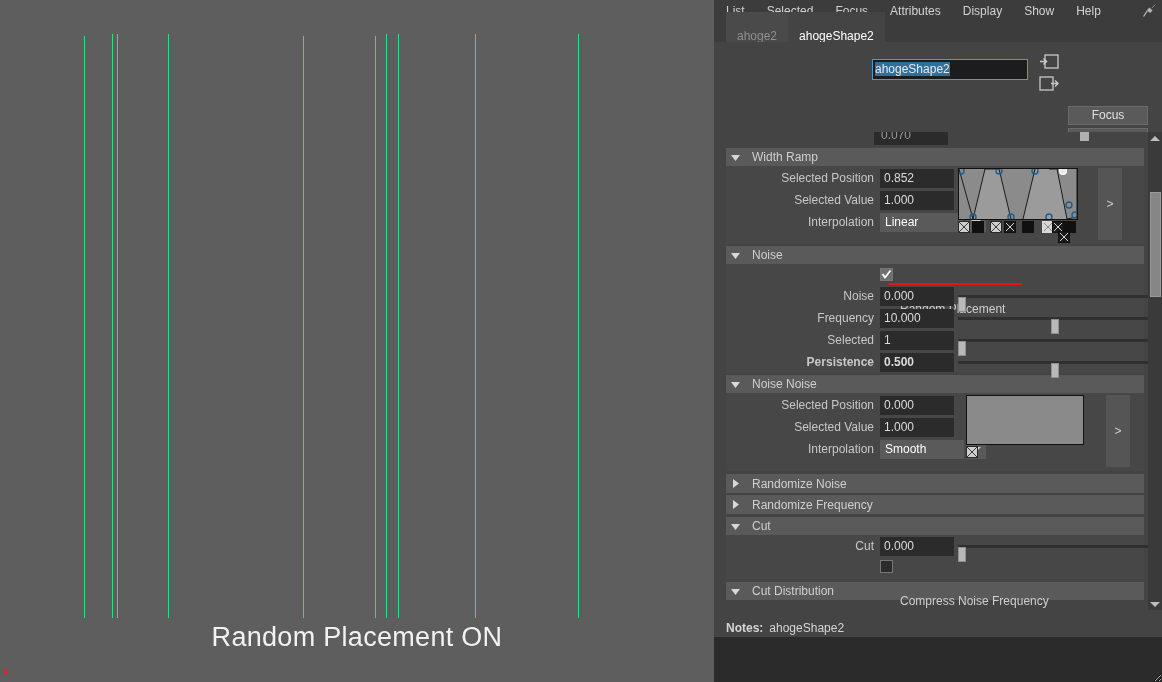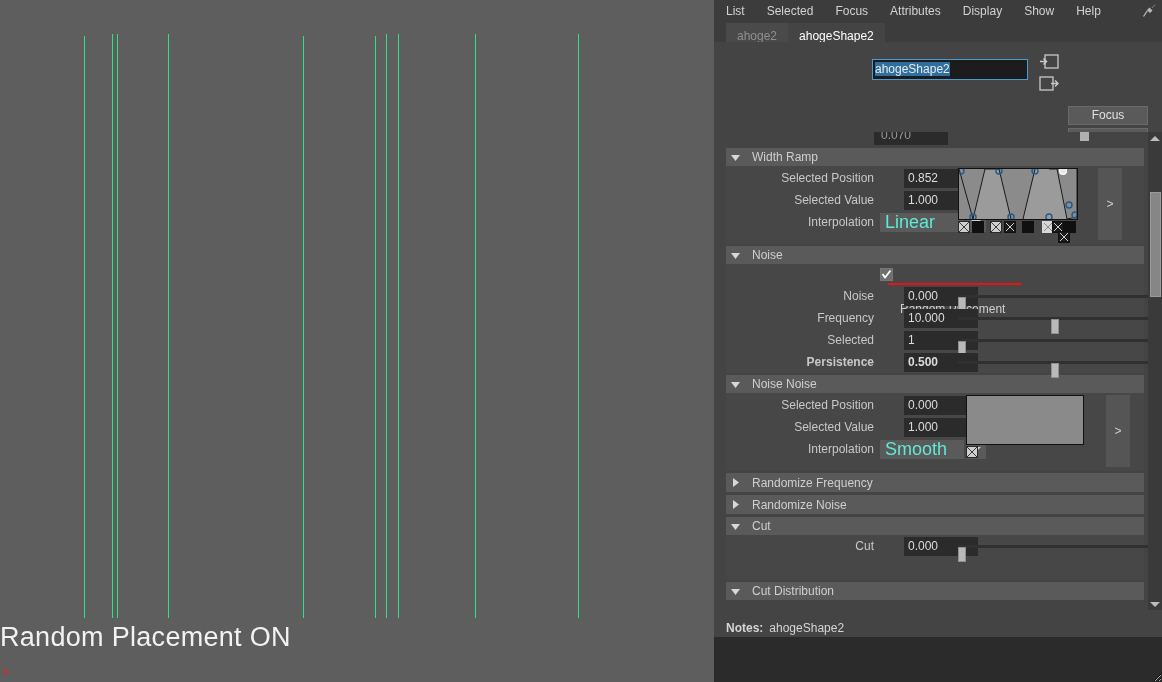--- a/index.html
+++ b/index.html
@@ -15,21 +15,21 @@
   
   #viewport {
     position: absolute; left: 0; top: 0; width: 714px; height: 682px;
     background: #5e5e5e; overflow: hidden;
   }
   .hair {
     position: absolute; width: 1px; background: #2fe08a;
   }
   #viewport-caption {
     position: absolute; left: 0; top: 622px; width: 714px;
-    color: #f2f2f2;
+    text-align: center; color: #f2f2f2;
     font-size: 27px; letter-spacing: .3px;
     font-family: "Liberation Sans", sans-serif;
   }
   #axis-x-marker {
     position: absolute; left: 3px; top: 666px;
     color: #e02424; font-size: 9px; font-weight: bold;
   }
 
   
   #panel {
@@ -49,21 +49,21 @@
   #pin-icon {
     position: absolute; right: 4px; top: 2px; width: 17px; height: 17px;
   }
 
   
   #tabstrip {
     height: 21px; background: #3c3c3c; position: relative;
     display: flex; align-items: flex-end; padding-left: 12px;
   }
   .tab {
-    height: 19px; line-height: 19px; padding: 4px 11px;
+    height: 19px; line-height: 19px; padding: 15px 11px;
     font-size: 12px; cursor: default; white-space: nowrap;
   }
   .tab.inactive { background: #4a4a4a; color: #8f8f8f; }
   .tab.active { background: #444444; color: #ffffff; }
 
   
   #namebar { position: relative; height: 68px; background: #444444; }
   #name-label {
     position: absolute; left: 80px; top: 22px; width: 160px;
     text-align: right; color: #c8c8c8; font-size: 12px;
@@ -128,34 +128,34 @@
     position: relative; height: 21px; margin-bottom: 1px;
   }
   .alabel {
     position: absolute; left: 0; top: 0; width: 148px; height: 19px;
     text-align: right; color: #c8c8c8; font-size: 12px; line-height: 19px;
     white-space: nowrap;
   }
   .afield {
     position: absolute; left: 154px; top: 0; width: 70px; height: 19px;
     background: #2b2b2b; color: #dcdcdc; font-size: 12px;
-    padding-left: 4px; line-height: 19px; border: none; margin-left: 24px;
+    padding-left: 4px; line-height: 19px; border: none;
   }
   .afield.wide { width: 74px; }
   .slider-track {
     position: absolute; left: 232px; top: 8px; width: 194px; height: 3px;
     background: #303030;
   }
   .slider-handle {
     position: absolute; top: 2px; width: 8px; height: 15px;
     background: #b9b9b9; border: 1px solid #8f8f8f;
   }
   .adrop {
     position: absolute; left: 154px; top: 0; width: 84px; height: 19px;
-    background: #5a5a5a; color: #5eead4; font-size: 18px;
+    background: #5a5a5a; color: #ffffff; font-size: 12px;
     padding-left: 5px; line-height: 19px;
   }
   .adrop-btn {
     position: absolute; left: 240px; top: 0; width: 20px; height: 19px;
     background: #5a5a5a; display: flex; align-items: center; justify-content: center;
   }
 
   
   .cbrow { position: relative; height: 20px; margin-bottom: 1px; }
   .cbox {
@@ -479,54 +479,58 @@
               <svg width="12" height="12">
                   <rect x="1" y="1" width="10" height="10" fill="#cfcfcf"></rect>
                   <path d="M1 1 L11 11 M11 1 L1 11" stroke="#3a3a3a"></path>
                 </svg>
             </span>
           </div>
         </div>
         <div class="ramp-more" style="left:380px;">&gt;</div>
       </div>
 
+      <div class="sec-header" style="height:19px; margin-top:3px;">
+        <span class="arrow">
+          <svg width="11" height="11" viewBox="0 0 11 11">
+              <path d="M3 1 L3 10 L9 5.5 Z" fill="#d8d8d8"></path>
+            </svg>
+        </span>
+        <span class="sec-title">Randomize Noise</span>
+      </div>
+
       <div class="sec-header" style="height:19px;">
         <span class="arrow">
           <svg width="11" height="11" viewBox="0 0 11 11">
               <path d="M3 1 L3 10 L9 5.5 Z" fill="#d8d8d8"></path>
             </svg>
         </span>
         <span class="sec-title">Randomize Frequency</span>
-      </div>
-
-      <div class="sec-header" style="height:19px; margin-top:3px;">
-        <span class="arrow">
-          <svg width="11" height="11" viewBox="0 0 11 11">
-              <path d="M3 1 L3 10 L9 5.5 Z" fill="#d8d8d8"></path>
-            </svg>
-        </span>
-        <span class="sec-title">Randomize Noise</span>
       </div>
 
       <div class="sec-header" style="margin-top:3px;">
         <span class="arrow">
           <svg width="11" height="11" viewBox="0 0 11 11">
               <path d="M1 3 L10 3 L5.5 9 Z" fill="#d8d8d8"></path>
             </svg>
         </span>
         <span class="sec-title">Cut</span>
       </div>
       <div class="sec-body" style="position:relative; height:44px;">
         <div class="arow" style="position:absolute; left:0; top:2px; width:100%;">
           <div class="alabel">Cut</div>
           <div class="afield wide">0.000</div>
           <div class="slider-track">
             <div class="slider-handle" style="left:0px;"></div>
           </div>
         </div>
+        <div class="cbrow" style="position:absolute; left:0; top:23px; width:100%;">
+          <span class="cbox"></span>
+          <span class="cblabel">Compress Noise Frequency</span>
+        </div>
       </div>
 
       <div class="sec-header" style="margin-top:3px;">
         <span class="arrow">
           <svg width="11" height="11" viewBox="0 0 11 11">
               <path d="M1 3 L10 3 L5.5 9 Z" fill="#d8d8d8"></path>
             </svg>
         </span>
         <span class="sec-title">Cut Distribution</span>
       </div>

